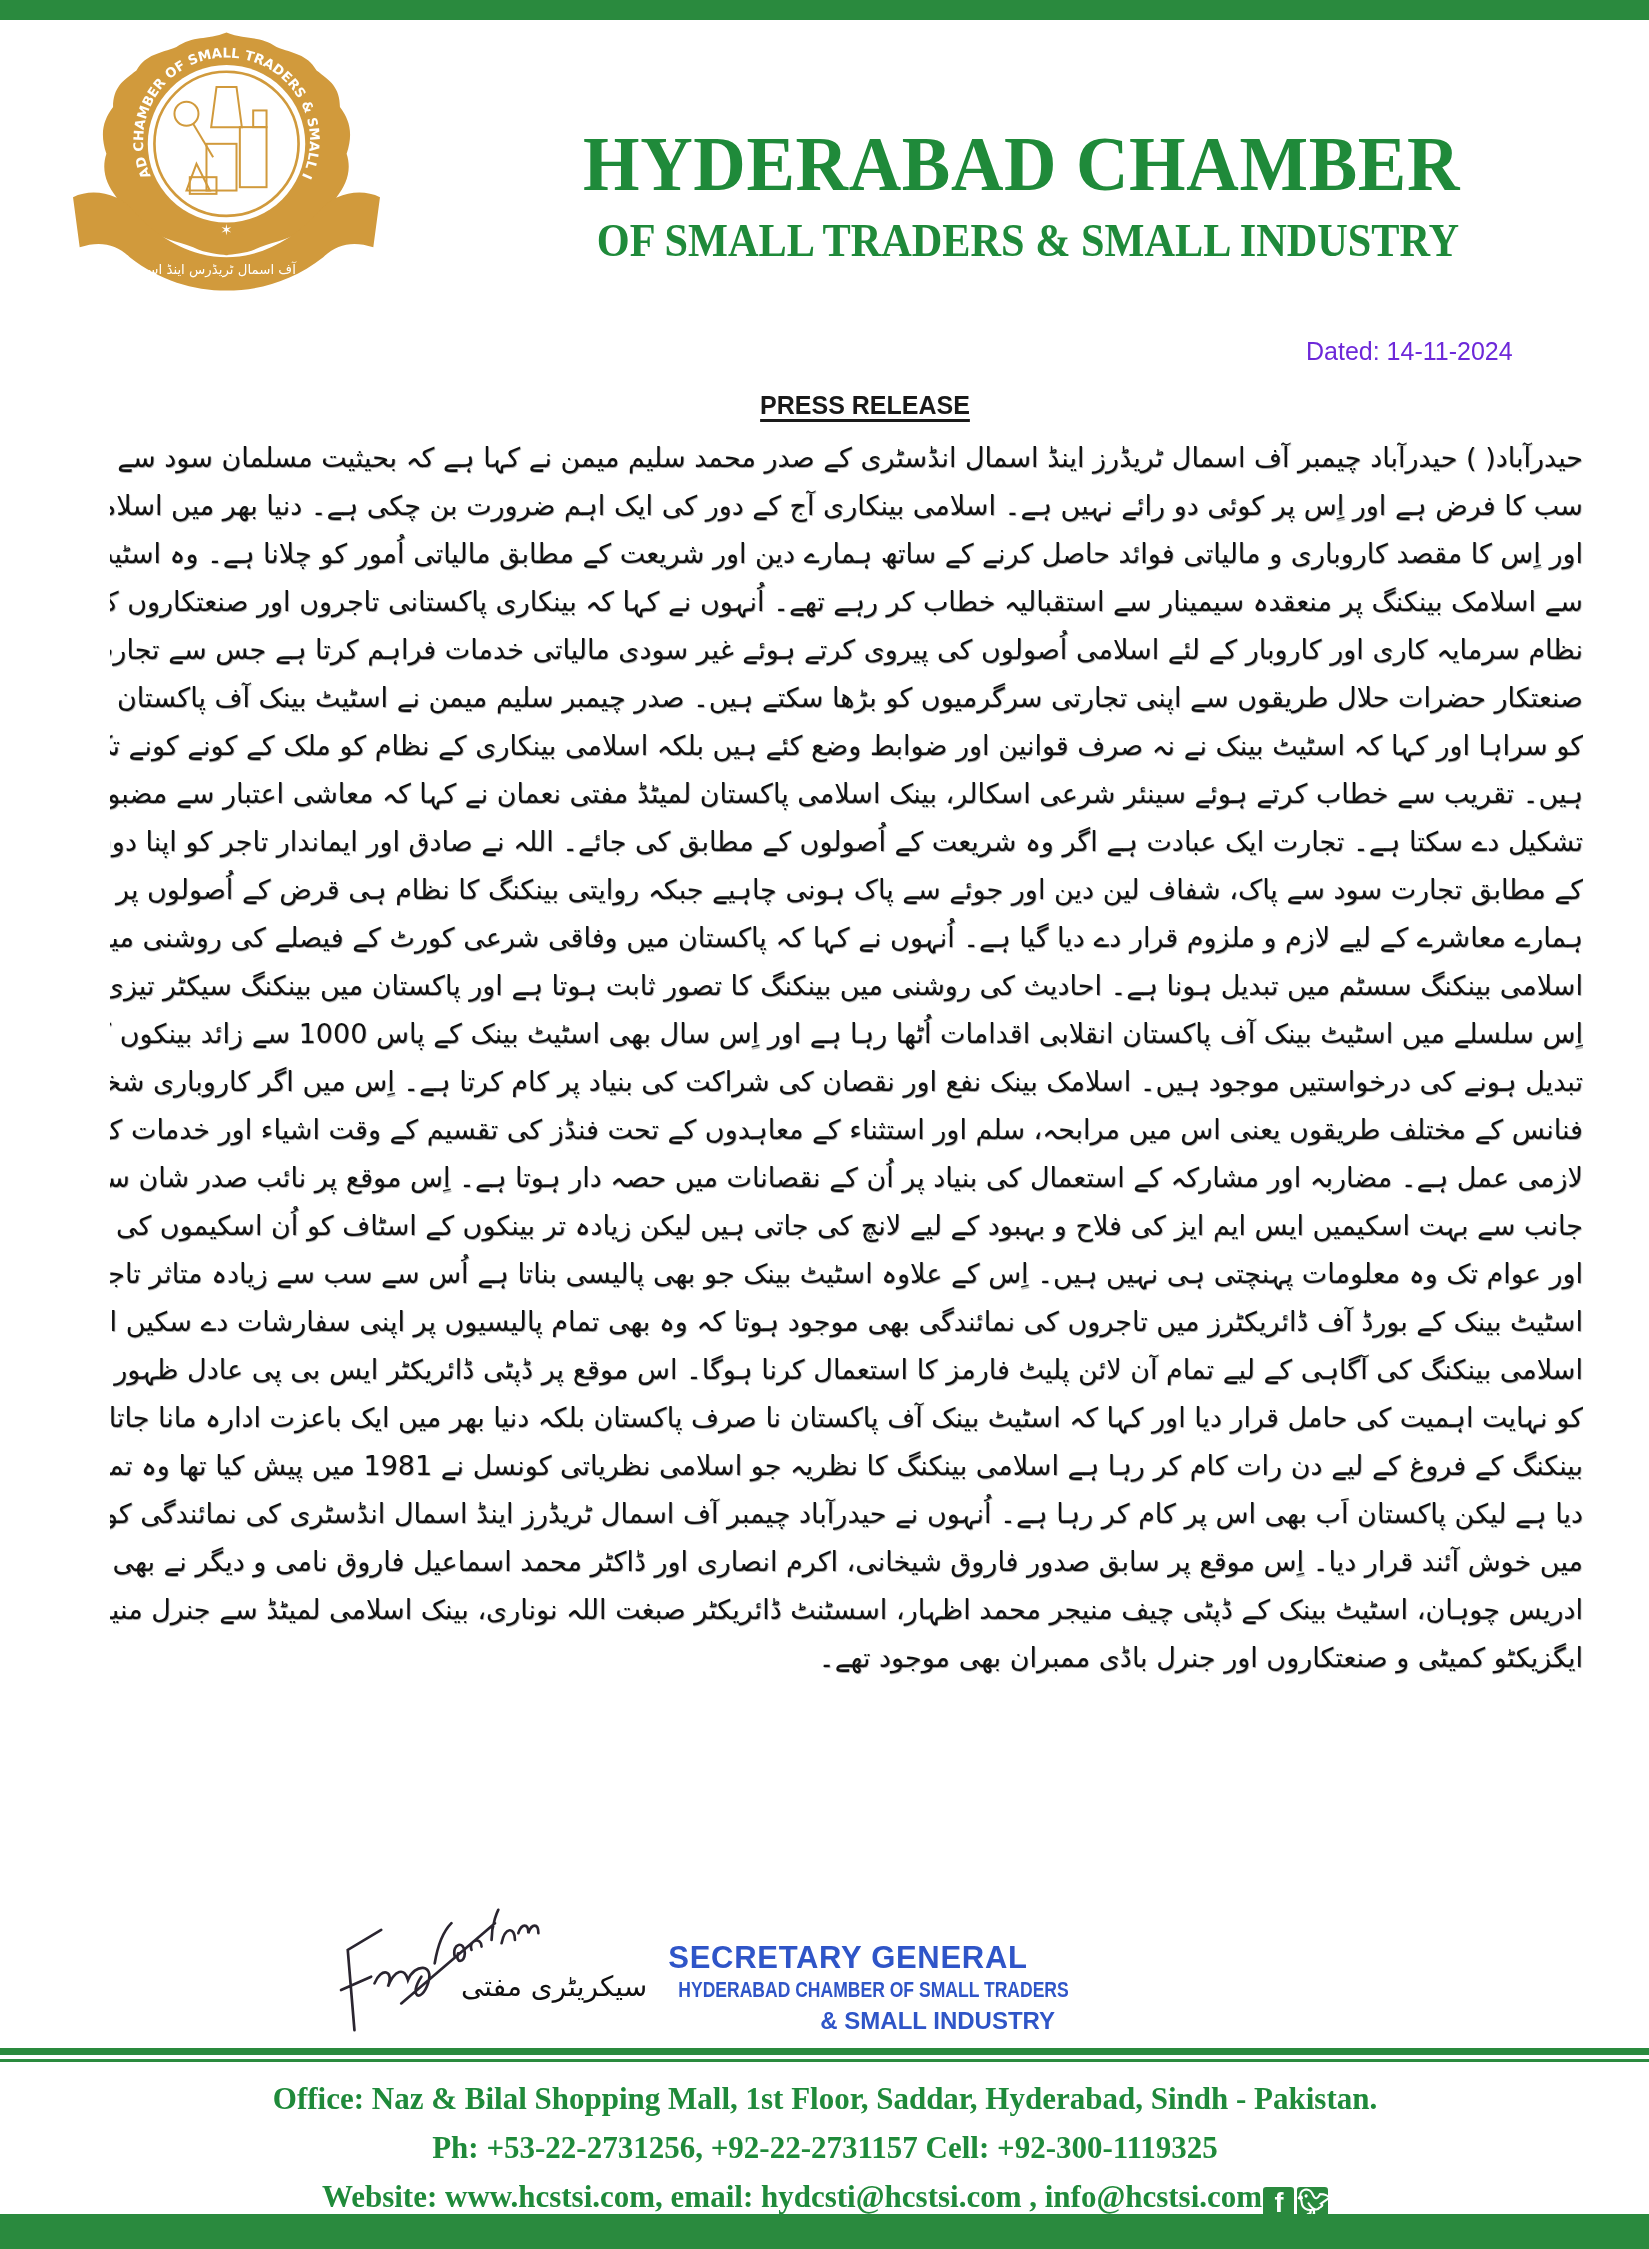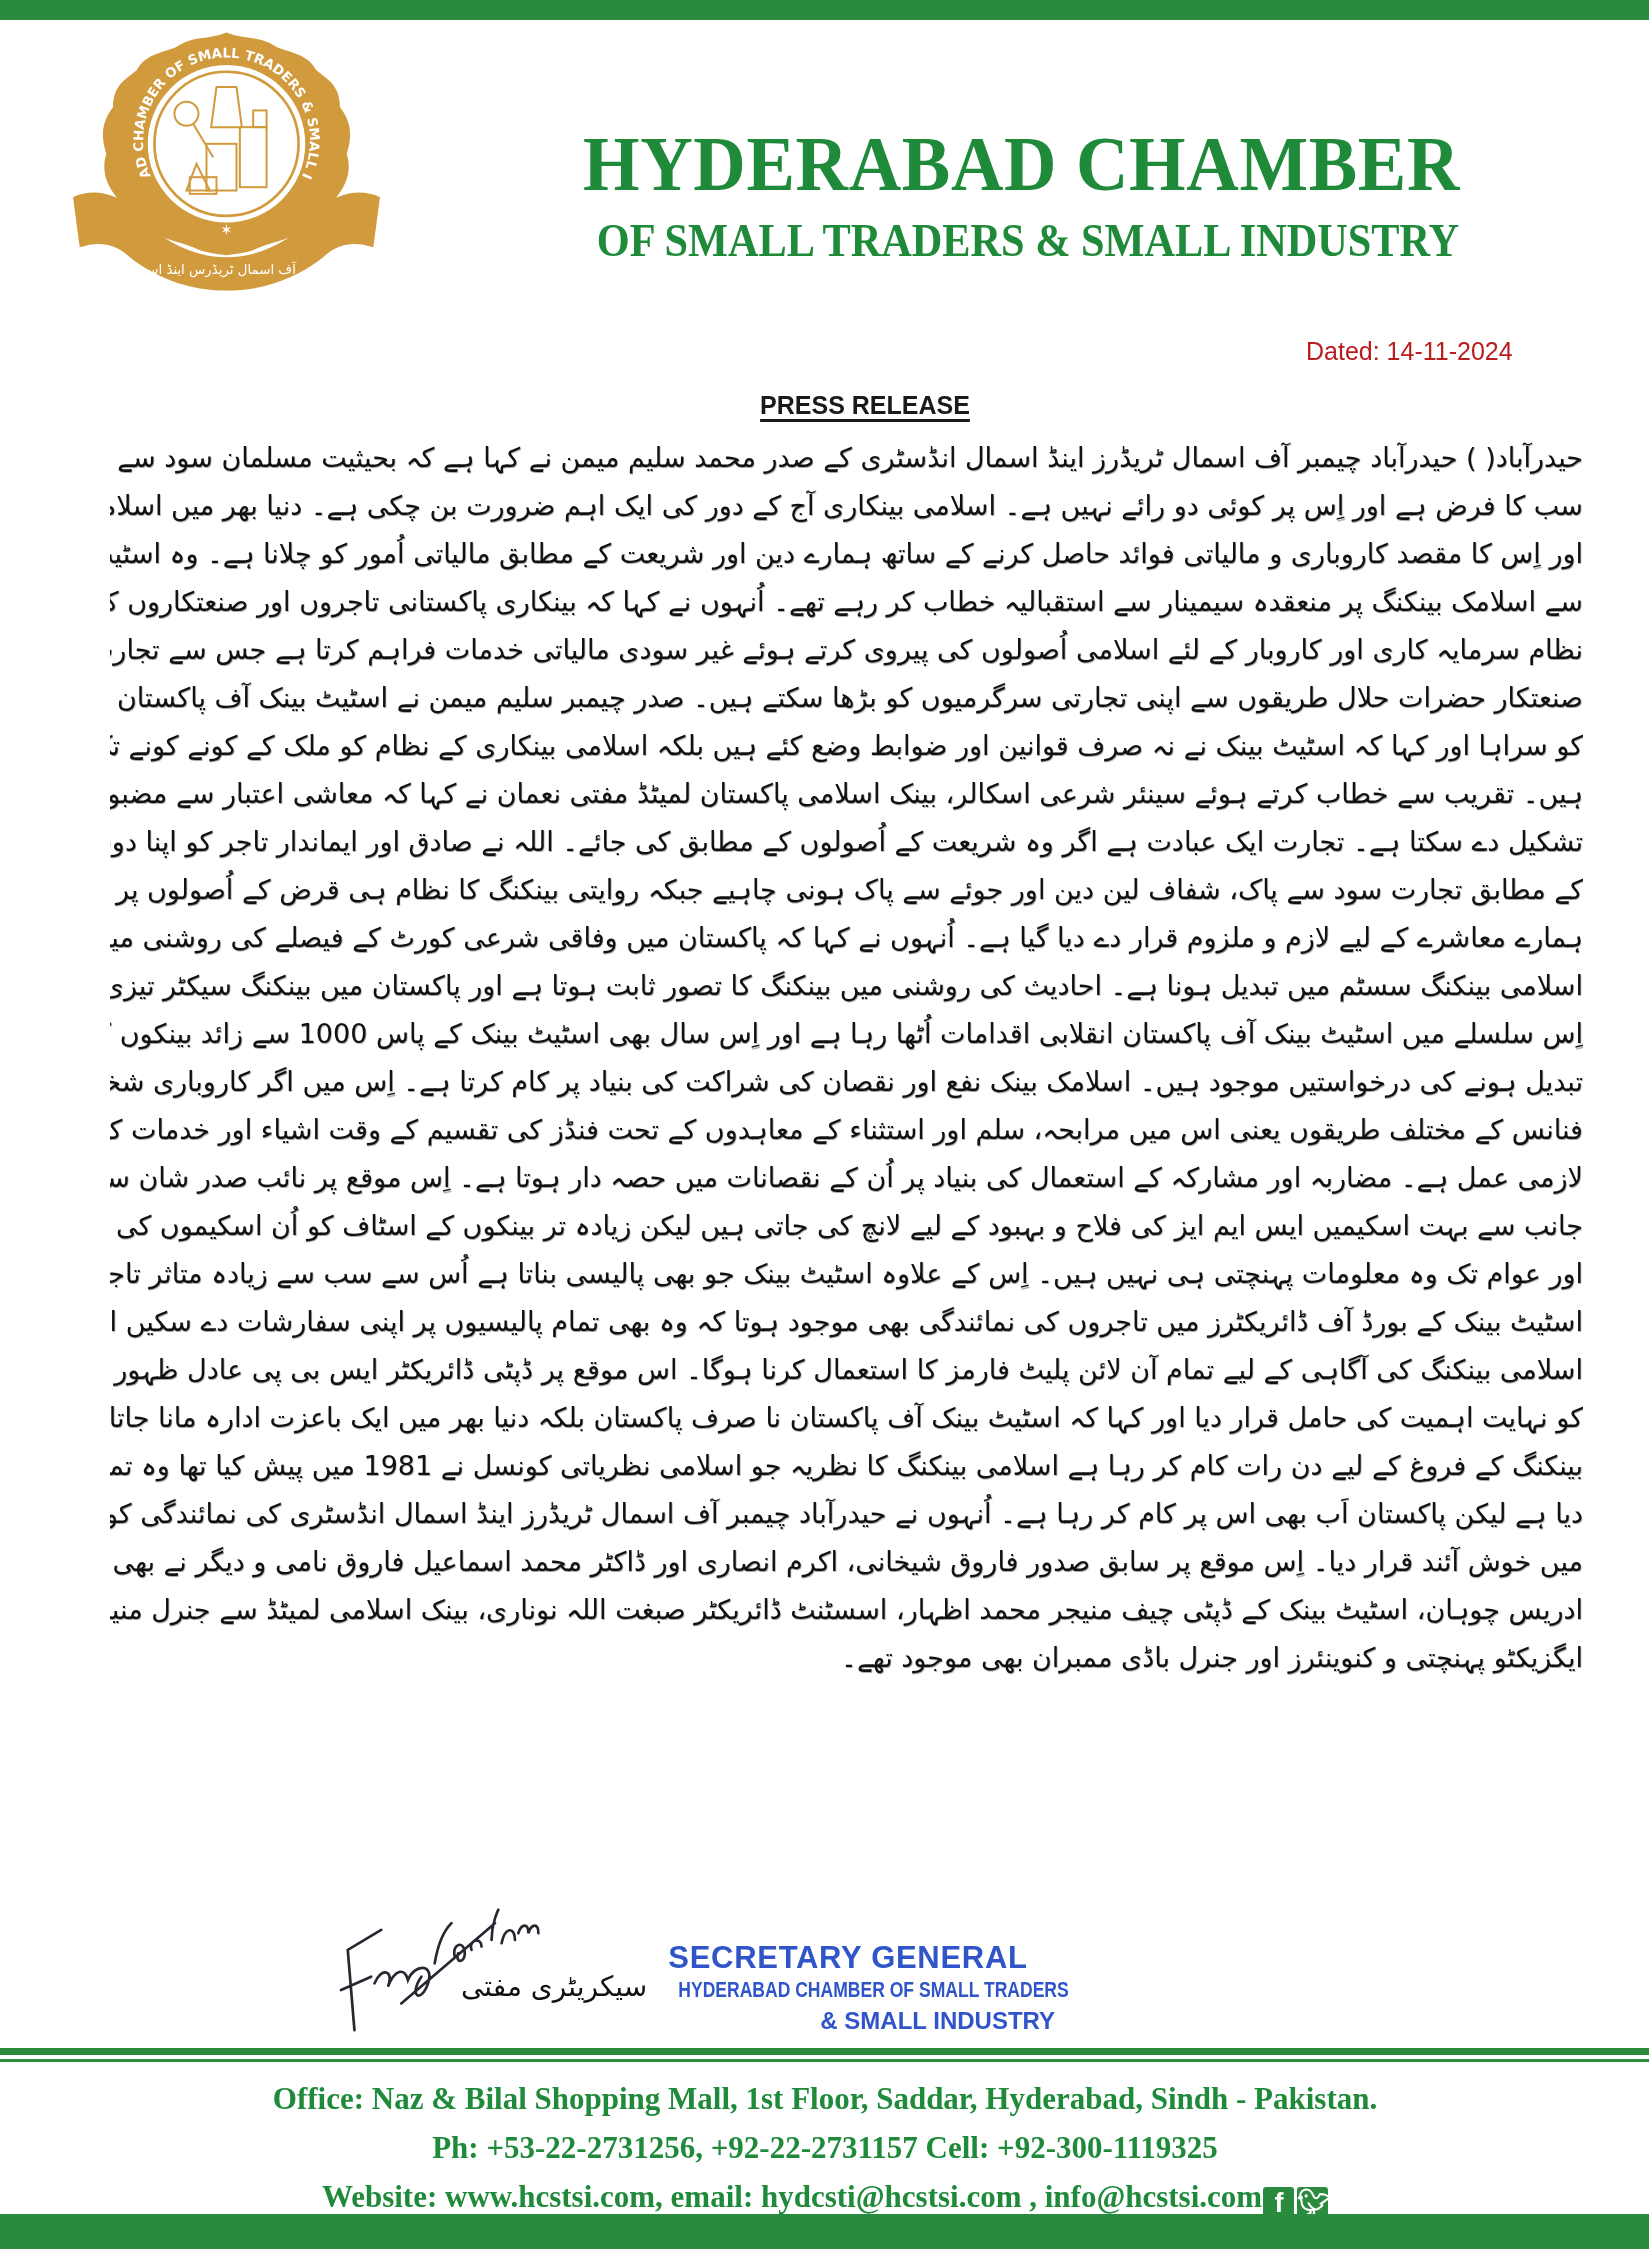--- a/index.html
+++ b/index.html
@@ -3,21 +3,21 @@
 <meta charset="utf-8">
 <style>
   html, body { margin:0; padding:0; background:#ffffff; }
   body { width:1650px; height:2250px; position:relative; overflow:hidden; font-family:"Liberation Serif", serif; }
   .bar-top { position:absolute; left:0; top:0; width:1650px; height:20px; background:#2a8a3e; }
   .logo { position:absolute; left:53px; top:27px; width:347px; height:267px; }
   .title-main { position:absolute; left:534px; top:120px; width:975px; text-align:center; color:#1f8a3a;
     font-family:"Liberation Serif", serif; font-weight:bold; font-size:79px; line-height:87px; letter-spacing:0.7px; transform:scaleX(0.92); transform-origin:center; white-space:nowrap; }
   .title-sub { position:absolute; left:467px; top:214px; width:1122px; text-align:center; color:#1f8a3a;
     font-family:"Liberation Serif", serif; font-weight:bold; font-size:47px; line-height:53px; transform:scaleX(0.9); transform-origin:center; white-space:nowrap; }
-  .dated { position:absolute; left:1306px; top:337px; font-family:"Liberation Sans", sans-serif; font-size:25px; color:#b91c1c; }
+  .dated { position:absolute; left:1306px; top:337px; font-family:"Liberation Sans", sans-serif; font-size:25px; color:#6d28d9; }
   .press { position:absolute; left:745px; top:391px; width:240px; text-align:center; font-family:"Liberation Sans", sans-serif; font-weight:bold; font-size:25px; color:#1a1a1a; text-decoration:underline; text-decoration-thickness:2.7px; text-underline-offset:5.3px; }
   .body-text { position:absolute; left:110px; top:434px; width:1473px; direction:rtl; }
   .line { height:48px; line-height:48px; font-family:"DejaVu Sans", sans-serif; font-size:27px; color:#111; white-space:nowrap; overflow:hidden; text-align:justify; text-align-last:justify; text-shadow:0.7px 1.3px 0.7px rgba(0,0,0,0.35); }
   .line.last { text-align-last:right; }
   .signature-area { position:absolute; left:321px; top:1903px; width:301px; height:134px; }
   .sig-urdu { position:absolute; left:461px; top:1970px; font-family:"DejaVu Sans", sans-serif; font-size:28px; color:#111; direction:rtl; }
   .stamp { position:absolute; left:641px; top:1940px; width:414px; text-align:center; color:#2f55c8; font-family:"Liberation Sans", sans-serif; font-weight:bold; }
   .stamp .s1 { font-size:31px; line-height:36px; letter-spacing:0.7px; }
   .stamp .s2 { font-size:21.4px; line-height:29px; transform:scaleX(0.82); white-space:nowrap; }
   .stamp .s3 { font-size:24px; line-height:31px;text-align:right; }
@@ -84,21 +84,21 @@
     <div class="line">لازمی عمل ہے۔ مضاربہ اور مشارکہ کے استعمال کی بنیاد پر اُن کے نقصانات میں حصہ دار ہوتا ہے۔ اِس موقع پر نائب صدر شان سہگل نے کہا کہ اسٹیٹ بینک اور نیشنل بینک کی</div>
     <div class="line">جانب سے بہت اسکیمیں ایس ایم ایز کی فلاح و بہبود کے لیے لانچ کی جاتی ہیں لیکن زیادہ تر بینکوں کے اسٹاف کو اُن اسکیموں کی تفصیل کا ہی پتا نہیں ہوتا جس سے تاجروں</div>
     <div class="line">اور عوام تک وہ معلومات پہنچتی ہی نہیں ہیں۔ اِس کے علاوہ اسٹیٹ بینک جو بھی پالیسی بناتا ہے اُس سے سب سے زیادہ متاثر تاجر برادری ہوتی ہے۔ اِس لیے ضروری ہے کہ</div>
     <div class="line">اسٹیٹ بینک کے بورڈ آف ڈائریکٹرز میں تاجروں کی نمائندگی بھی موجود ہوتا کہ وہ بھی تمام پالیسیوں پر اپنی سفارشات دے سکیں اور اسٹیٹ بینک آف پاکستان کو ملک میں</div>
     <div class="line">اسلامی بینکنگ کی آگاہی کے لیے تمام آن لائن پلیٹ فارمز کا استعمال کرنا ہوگا۔ اس موقع پر ڈپٹی ڈائریکٹر ایس بی پی عادل ظہور نے چیمبر کی جانب سے دی گئی تمام سفارشات</div>
     <div class="line">کو نہایت اہمیت کی حامل قرار دیا اور کہا کہ اسٹیٹ بینک آف پاکستان نا صرف پاکستان بلکہ دنیا بھر میں ایک باعزت ادارہ مانا جاتا ہے اور اپنے انقلابی اقدامات سے اسلامی</div>
     <div class="line">بینکنگ کے فروغ کے لیے دن رات کام کر رہا ہے اسلامی بینکنگ کا نظریہ جو اسلامی نظریاتی کونسل نے 1981 میں پیش کیا تھا وہ تمام اسلامی ممالک نے ہم سے لے کر لاگو کر</div>
     <div class="line">دیا ہے لیکن پاکستان اَب بھی اس پر کام کر رہا ہے۔ اُنہوں نے حیدرآباد چیمبر آف اسمال ٹریڈرز اینڈ اسمال انڈسٹری کی نمائندگی کو اسٹیٹ بینک آف پاکستان کے پروگراموں</div>
     <div class="line">میں خوش آئند قرار دیا۔ اِس موقع پر سابق صدور فاروق شیخانی، اکرم انصاری اور ڈاکٹر محمد اسماعیل فاروق نامی و دیگر نے بھی سوالات میں حصہ لیا۔ تقریب میں سینئر نائب صدر</div>
     <div class="line">ادریس چوہان، اسٹیٹ بینک کے ڈپٹی چیف منیجر محمد اظہار، اسسٹنٹ ڈائریکٹر صبغت اللہ نوناری، بینک اسلامی لمیٹڈ سے جنرل منیجر محمد ادریس شیخ، ایریا منیجر اور چیمبر کے اراکین</div>
-    <div class="line last">ایگزیکٹو پہنچتی و کنوینئرز اور جنرل باڈی ممبران بھی موجود تھے۔</div>
+    <div class="line last">ایگزیکٹو کمیٹی و صنعتکاروں اور جنرل باڈی ممبران بھی موجود تھے۔</div>
   </div>
 
 <svg class="signature-area" viewBox="0 0 450 200">
   <path d="M50 190 L40 70 L90 40 M30 130 L75 110 M80 120 C90 95 110 100 100 125 C110 100 125 95 130 115 C140 90 170 90 160 120 C150 150 130 140 150 110 M120 150 L260 30 M170 90 C175 60 185 40 195 30 M200 80 C195 60 215 55 215 75 C215 90 200 90 205 75 M225 70 C220 55 240 50 240 65 M255 55 C255 30 265 10 265 10 M270 60 C275 35 290 35 290 55 M295 45 C300 30 310 30 310 45 C315 30 325 30 325 45" fill="none" stroke="#2a2530" stroke-width="4" stroke-linecap="round"></path>
 </svg>
 <div class="sig-urdu">سیکریٹری مفتی</div>
 
 <div class="stamp">
   <div class="s1">SECRETARY GENERAL</div>
   <div class="s2">HYDERABAD CHAMBER OF SMALL TRADERS</div>

